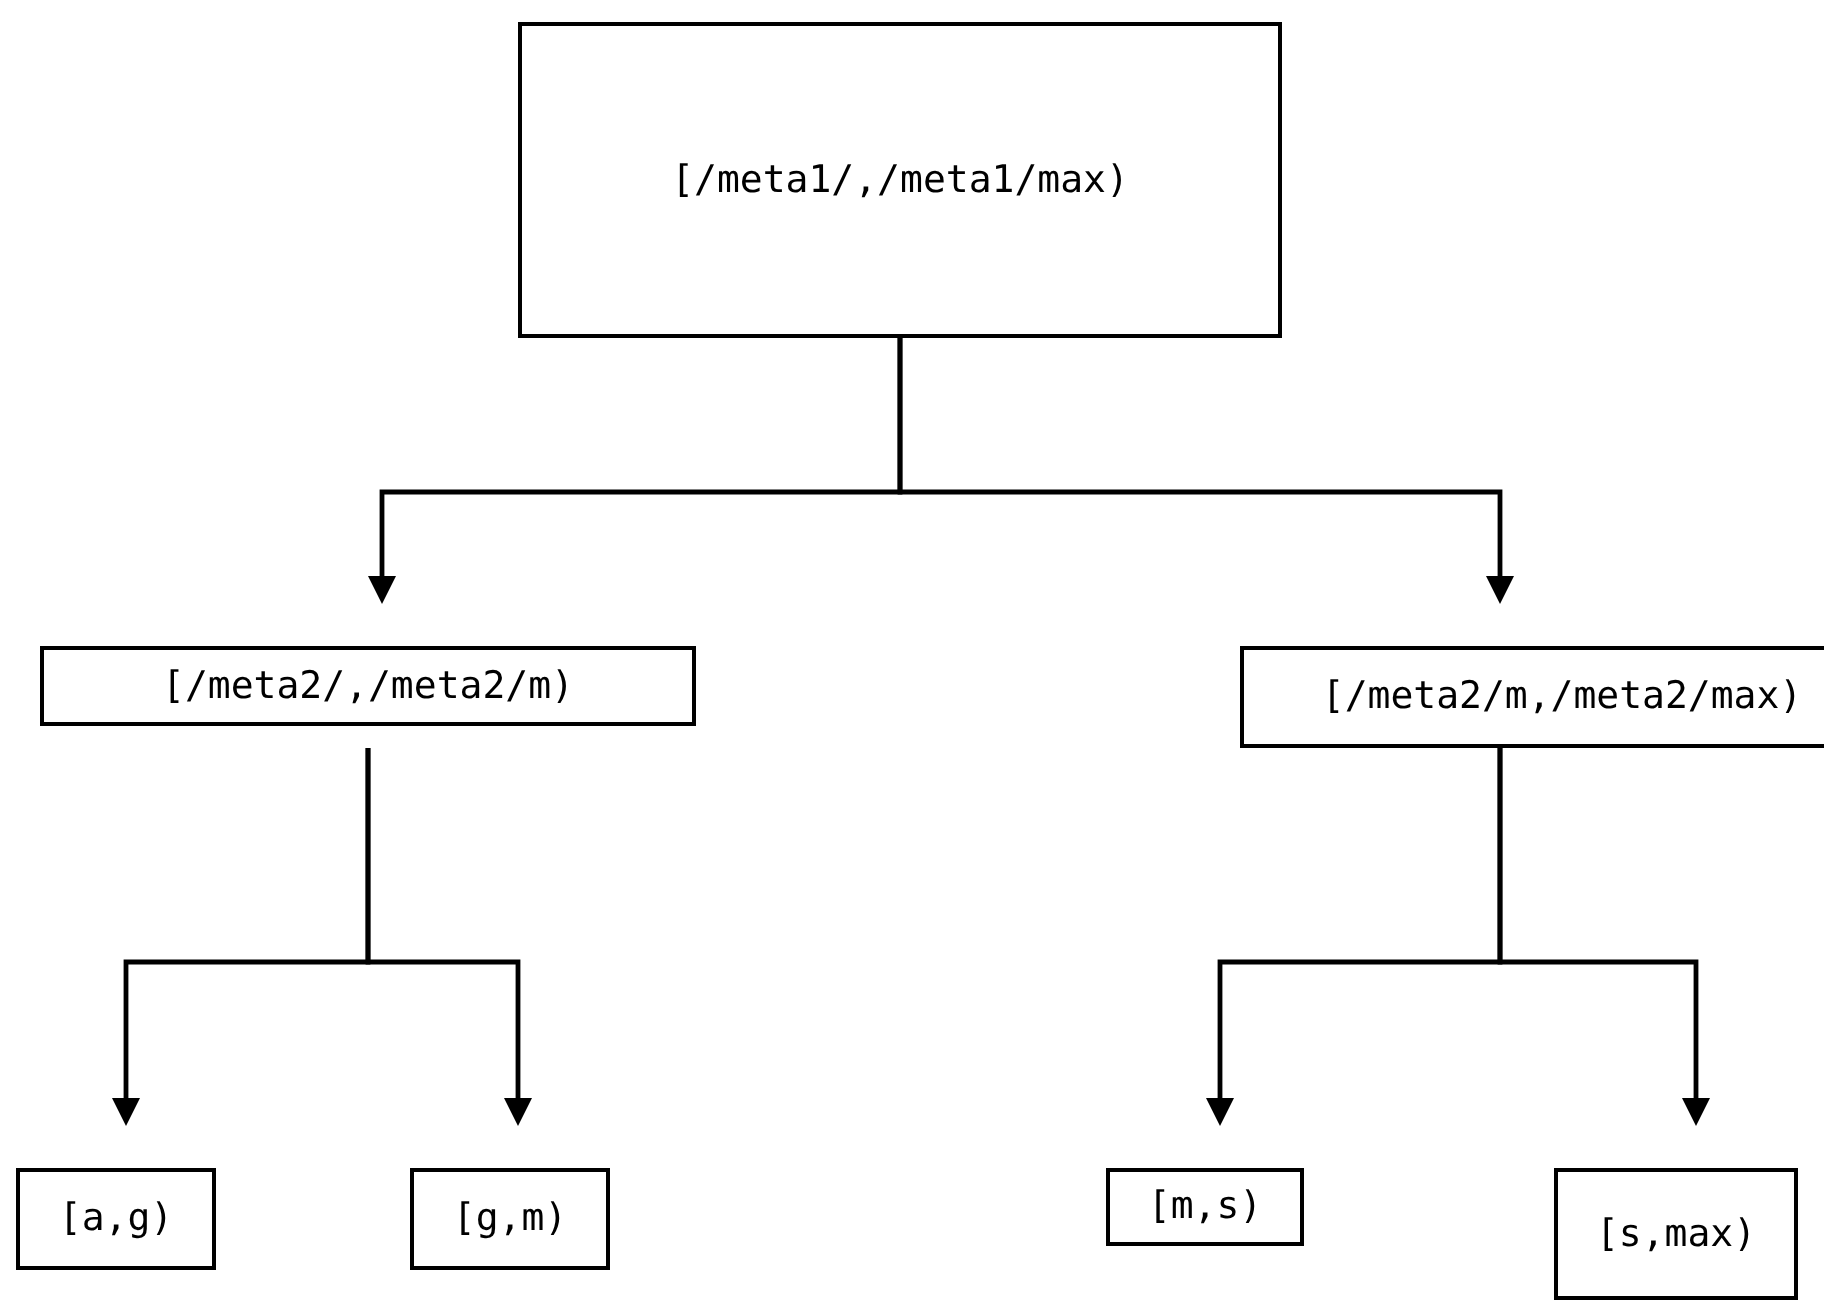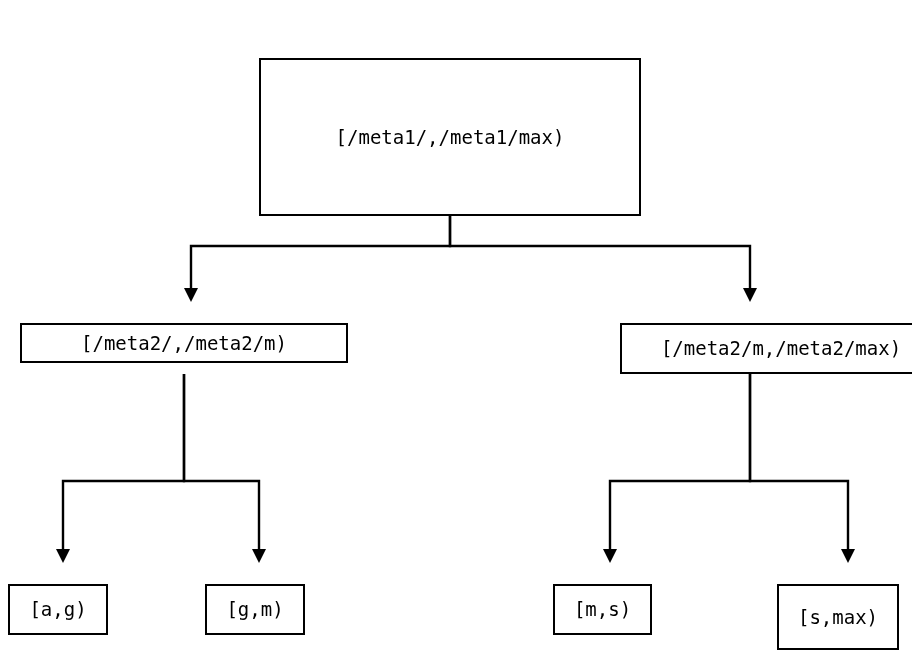--- a/index.html
+++ b/index.html
@@ -43,21 +43,20 @@
     letter-spacing: 0px;
     white-space: nowrap;
     color: #000000;
   }
   
   #node-root {
     left: 259px;
     top: 11px;
     width: 382px;
     height: 158px;
-    margin-top: 47px;
   }
   
   #node-mid-left {
     left: 20px;
     top: 323px;
     width: 328px;
     height: 40px;
   }
   #node-mid-right {
     left: 579px;
@@ -76,21 +75,21 @@
   #node-leaf-gm {
     left: 205px;
     top: 584px;
     width: 100px;
     height: 51px;
   }
   #node-leaf-ms {
     left: 553px;
     top: 584px;
     width: 99px;
-    height: 51px;
+    height: 39px;
   }
   #node-leaf-smax {
     left: 777px;
     top: 584px;
     width: 122px;
     height: 66px;
   }
 </style>
 </head>
 <body>

